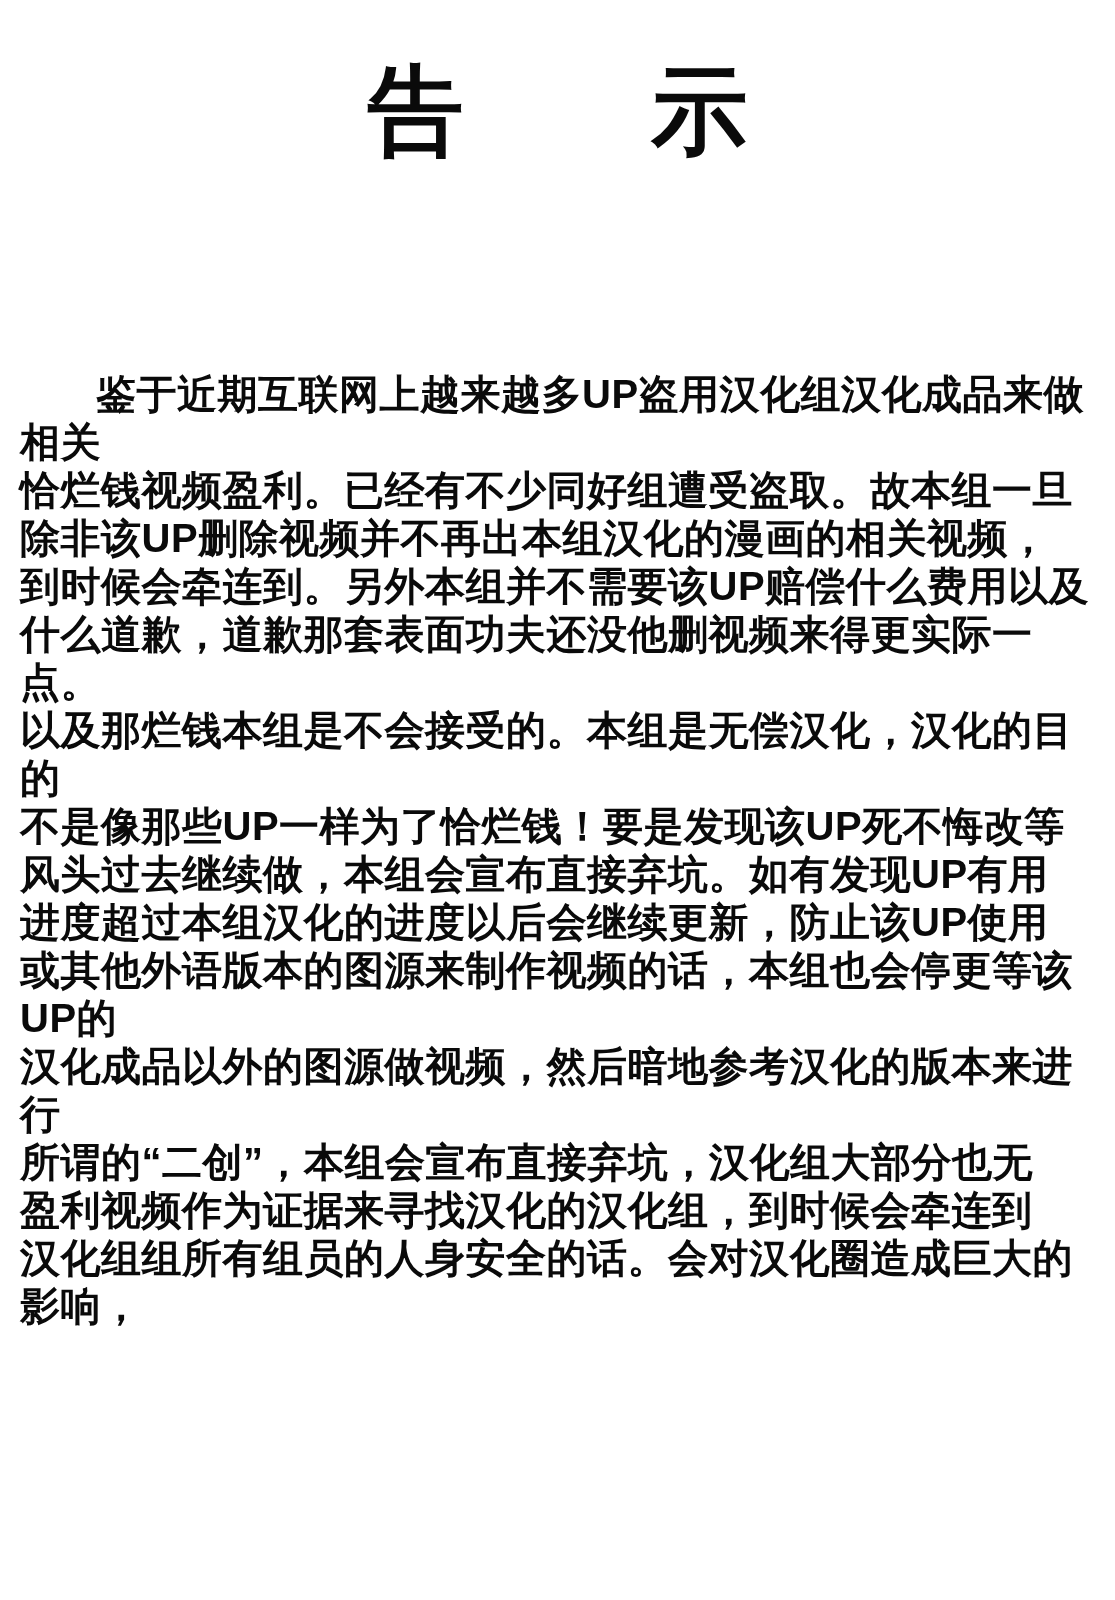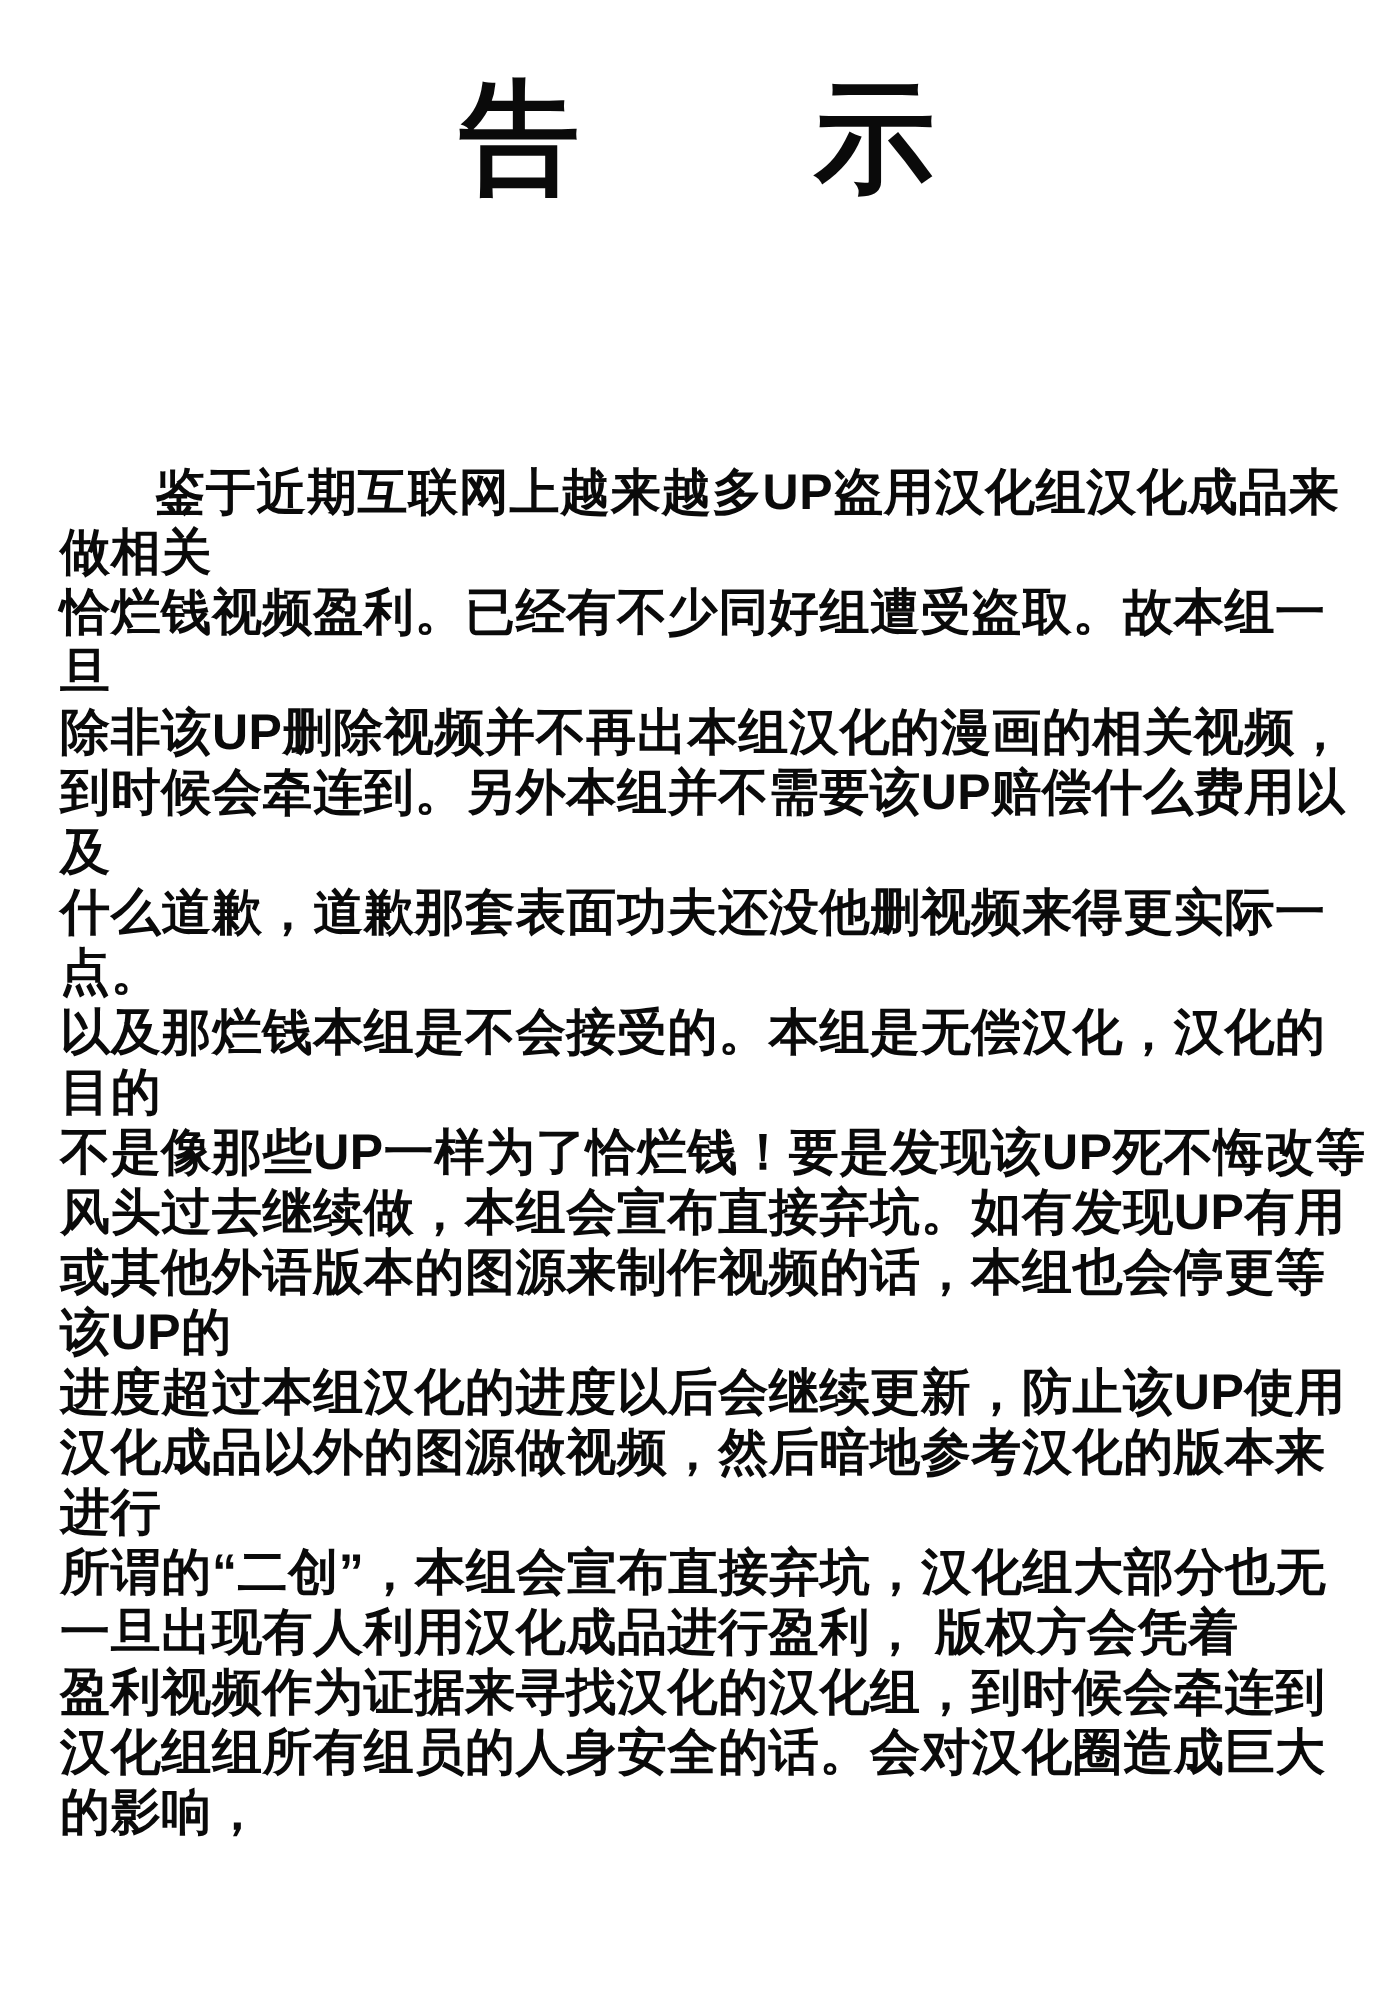--- a/index.html
+++ b/index.html
@@ -38,21 +38,20 @@
     left: 20px;
     width: 1074px;
     font-size: 40px;
     line-height: 48px;
     font-weight: 600;
     letter-spacing: 0.5px;
   }
   .line {
     white-space: pre-wrap;
     min-height: 48px;
-    margin-left: 28px;
   }
   .line.indent {
     text-indent: 76px;
   }
 </style>
 </head>
 <body>
 
 <div class="page">
 
@@ -63,23 +62,22 @@
 
   <div class="notice-body">
     <div class="line indent">鉴于近期互联网上越来越多UP盗用汉化组汉化成品来做相关</div>
     <div class="line">恰烂钱视频盈利。已经有不少同好组遭受盗取。故本组一旦</div>
     <div class="line">除非该UP删除视频并不再出本组汉化的漫画的相关视频，</div>
     <div class="line">到时候会牵连到。另外本组并不需要该UP赔偿什么费用以及</div>
     <div class="line">什么道歉，道歉那套表面功夫还没他删视频来得更实际一点。</div>
     <div class="line">以及那烂钱本组是不会接受的。本组是无偿汉化，汉化的目的</div>
     <div class="line">不是像那些UP一样为了恰烂钱！要是发现该UP死不悔改等</div>
     <div class="line">风头过去继续做，本组会宣布直接弃坑。如有发现UP有用</div>
+    <div class="line">进度超过本组汉化的进度以后会继续更新，防止该UP使用</div>
     <div class="line">或其他外语版本的图源来制作视频的话，本组也会停更等该UP的</div>
-    <div class="line">进度超过本组汉化的进度以后会继续更新，防止该UP使用</div>
     <div class="line">汉化成品以外的图源做视频，然后暗地参考汉化的版本来进行</div>
     <div class="line">所谓的“二创”，本组会宣布直接弃坑，汉化组大部分也无</div>
-    <div class="line">一旦出现有人利用汉化成品进行盈利， 版权方会凭着</div>
     <div class="line">盈利视频作为证据来寻找汉化的汉化组，到时候会牵连到</div>
     <div class="line">汉化组组所有组员的人身安全的话。会对汉化圈造成巨大的影响，</div>
 
   </div>
 
 </div>
 
 </body></html>

